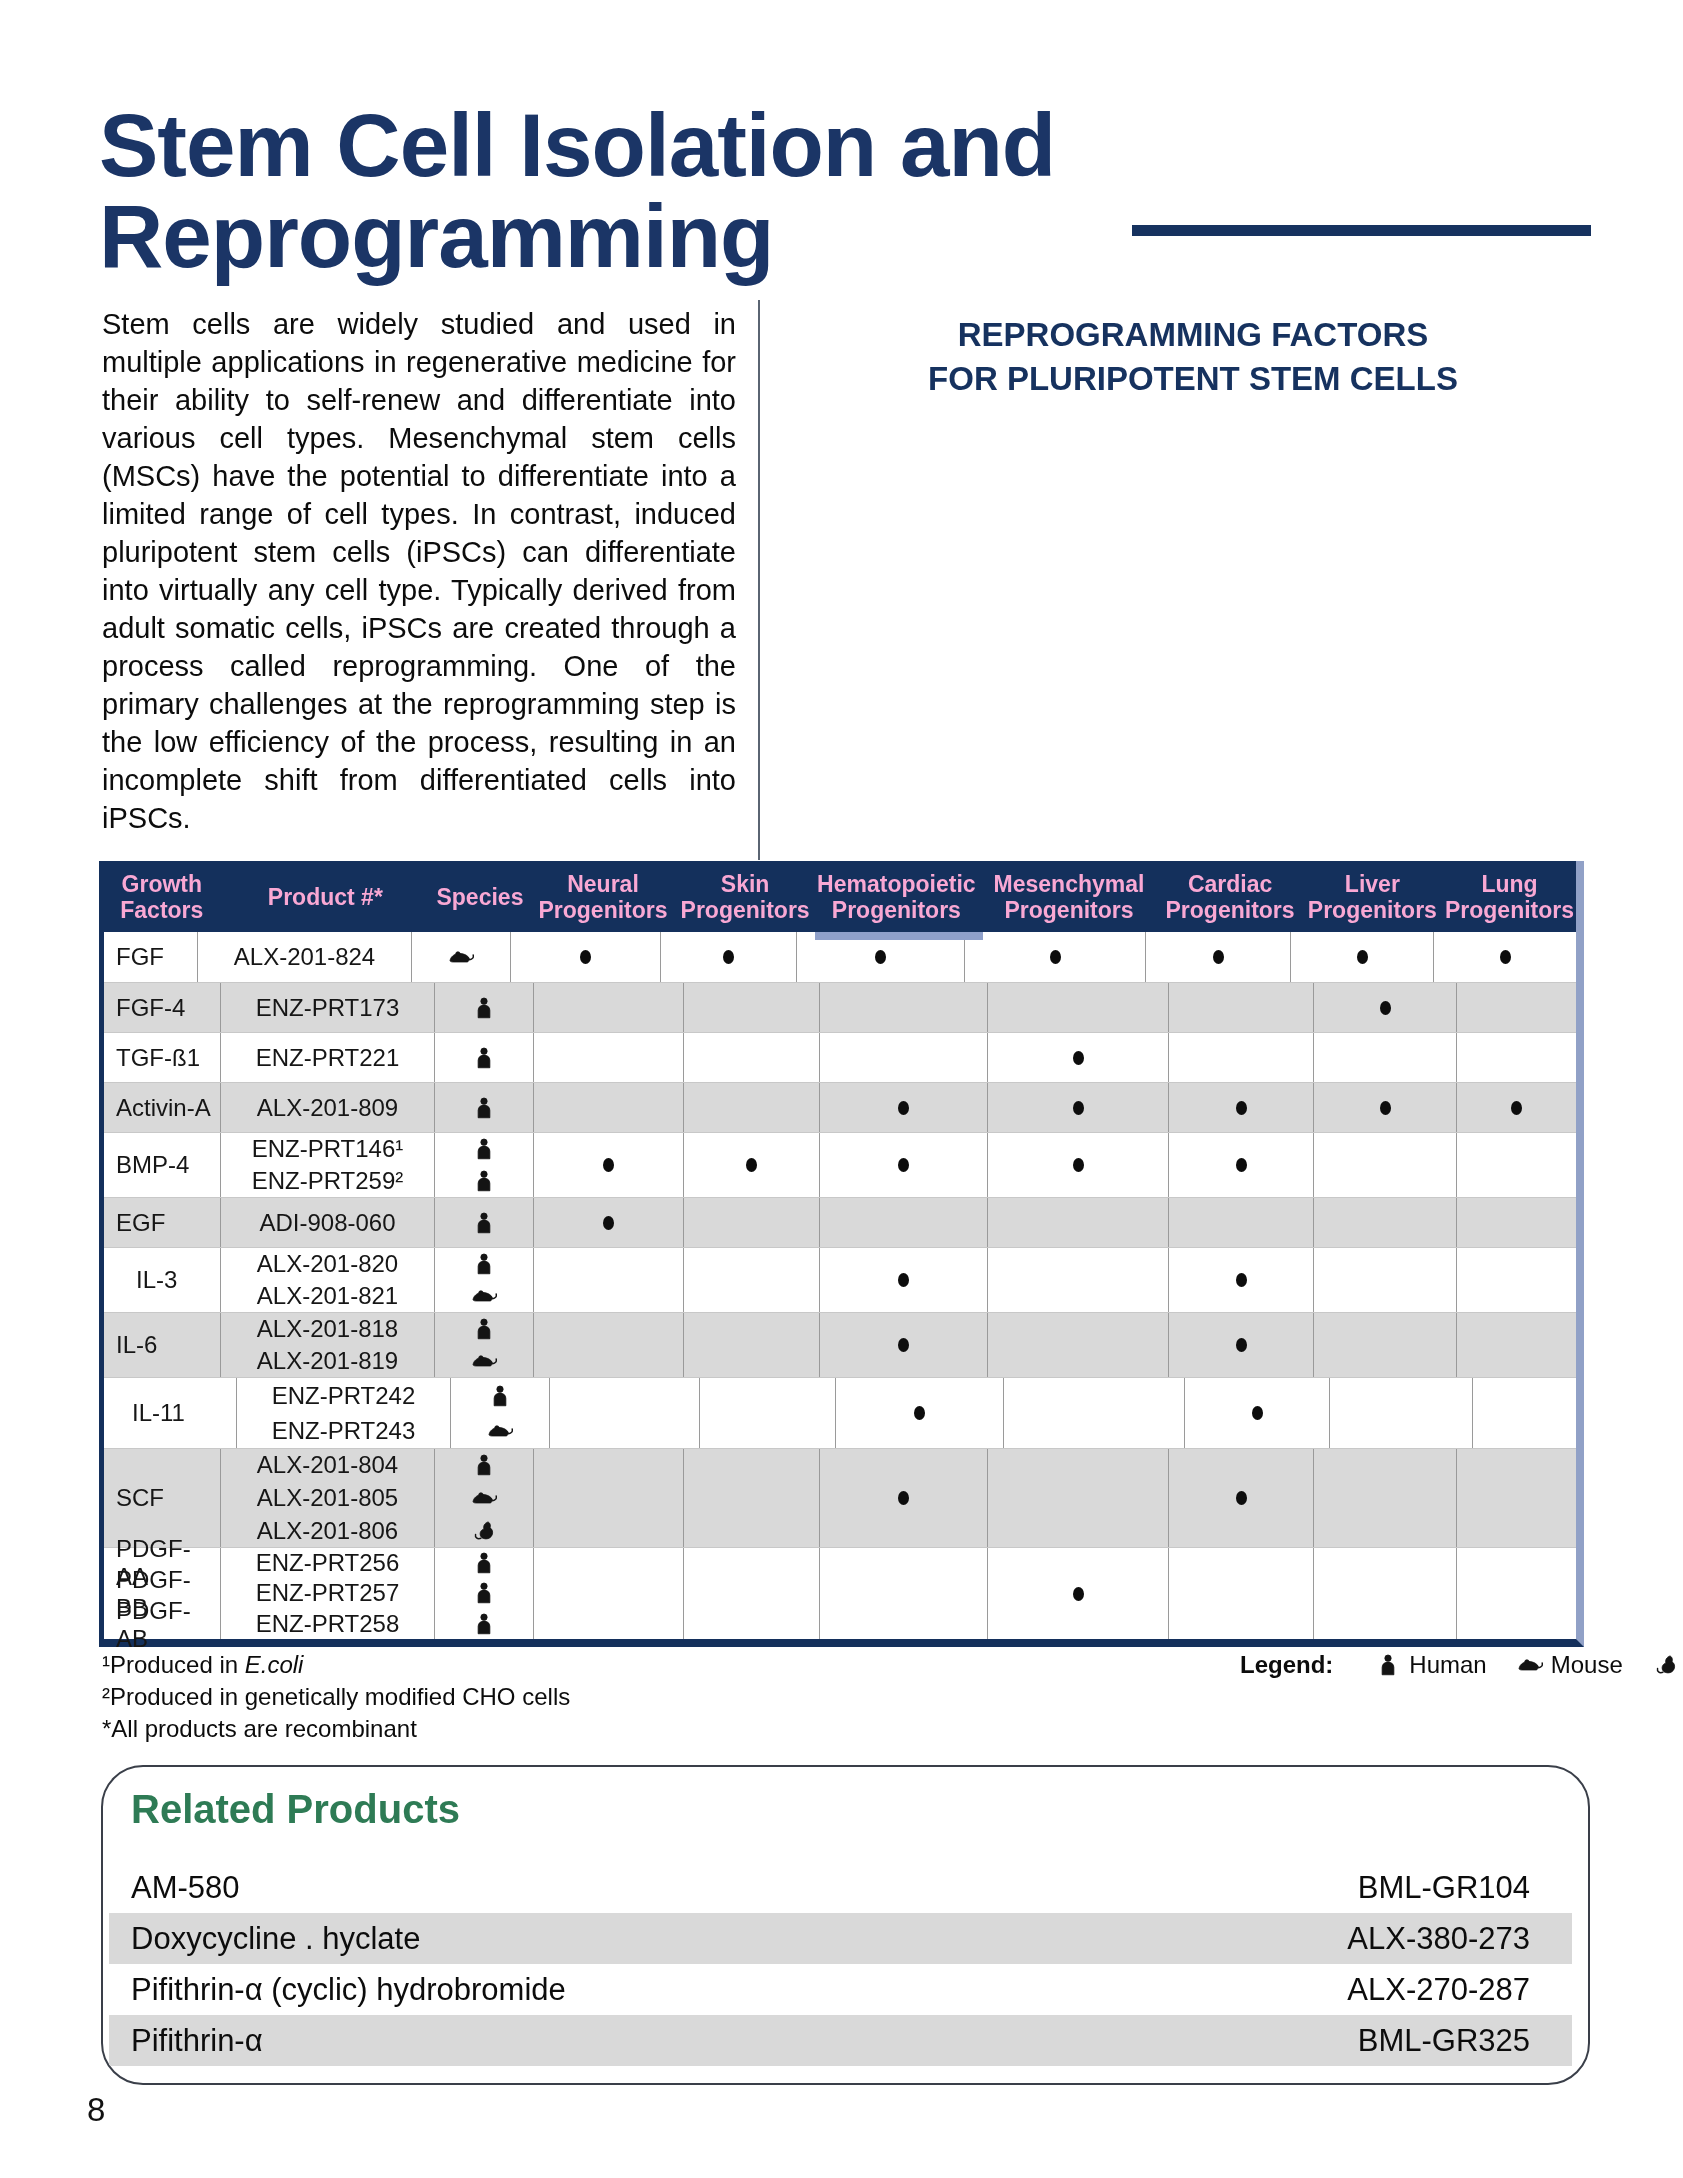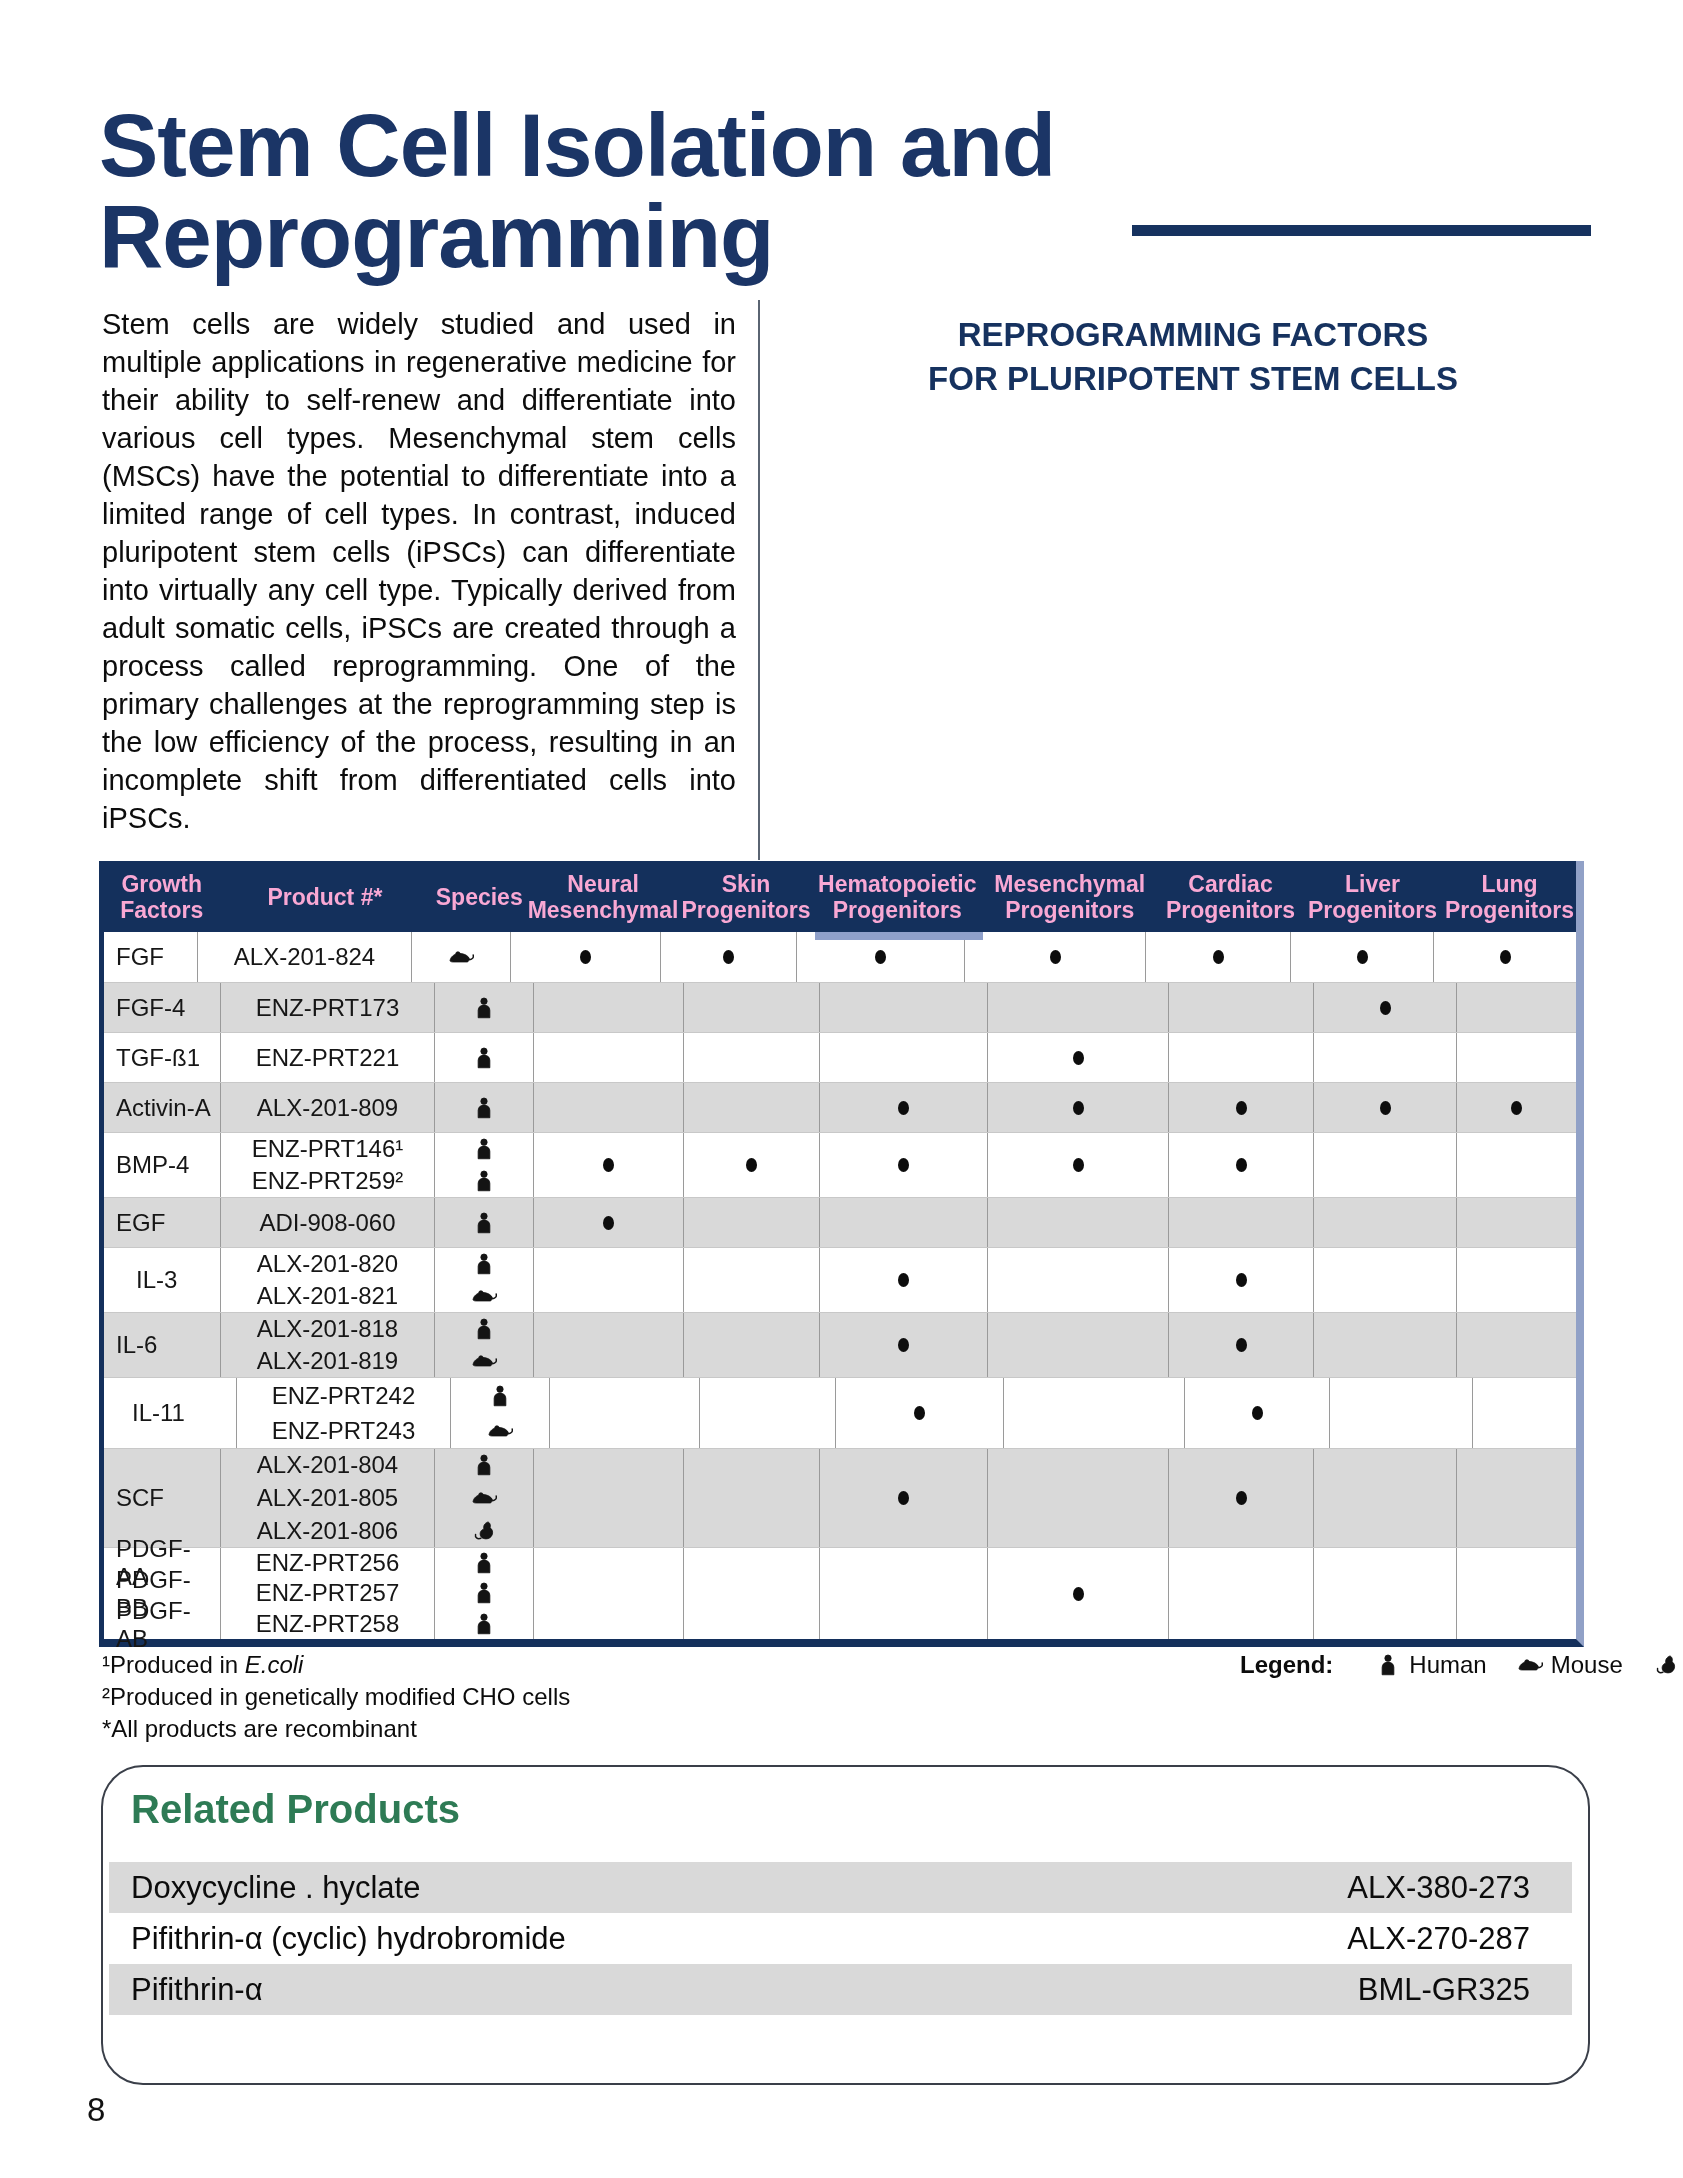--- a/index.html
+++ b/index.html
@@ -67,21 +67,21 @@
   <section class="factors">
     <h2><span>REPROGRAMMING FACTORS</span><br><span>FOR PLURIPOTENT STEM CELLS</span></h2>
     <div class="bullets" id="bullets"></div>
   </section>
 
   <section class="gf-table" id="gf-table" style="position:absolute;">
     <div class="thead" id="thead">
         <div class="th" style="width: 117px;">Growth Factors</div>
         <div class="th" style="width: 214px;">Product #*</div>
         <div class="th" style="width: 99px;">Species</div>
-        <div class="th" style="width: 150px;">Neural Mesenchymal</div>
+        <div class="th" style="width: 150px;">Neural Progenitors</div>
         <div class="th" style="width: 136px;">Skin Progenitors</div>
         <div class="th" style="width: 168px;">Hematopoietic Progenitors</div>
         <div class="th" style="width: 181px;">Mesenchymal Progenitors</div>
         <div class="th" style="width: 145px;">Cardiac Progenitors</div>
         <div class="th" style="width: 143px;">Liver Progenitors</div>
         <div class="th" style="width: 133px; flex: 1 1 0%;">Lung Progenitors</div>
       </div>
     <div class="hema-bar"></div>
     <div id="tbody">
         <div class="tr" style="border-top: none; height: 50px;">
@@ -489,20 +489,24 @@
           <path d="M21 1.8 c2.6 1.3 3.5 4.3 2.4 7 c2.9 2 4 5.7 2.6 9 c-1.3 3.1-4.2 4.9-7.6 4.9 c-4.3 0-7.2-2.5-7.2-6.1 c0-3 2-5.2 4.7-6.2 c-1-3.3 .4-6.8 5.1-8.6 Z"></path>
           <path d="M12.2 22 c-4.6 1.6-7.4-1.3-6.6-4.7" class="ln"></path>
         </svg>
         <span>Rat</span>
       </span>
     </div>
 
   <section class="related">
     <h2>Related Products</h2>
     <div class="r-rows" id="related-rows">
+        <div class="r-row">
+          <span>AM-580</span>
+          <span>BML-GR104</span>
+        </div>
         <div class="r-row alt">
           <span>Doxycycline . hyclate</span>
           <span>ALX-380-273</span>
         </div>
         <div class="r-row">
           <span>Pifithrin-α (cyclic) hydrobromide</span>
           <span>ALX-270-287</span>
         </div>
         <div class="r-row alt">
           <span>Pifithrin-α</span>

